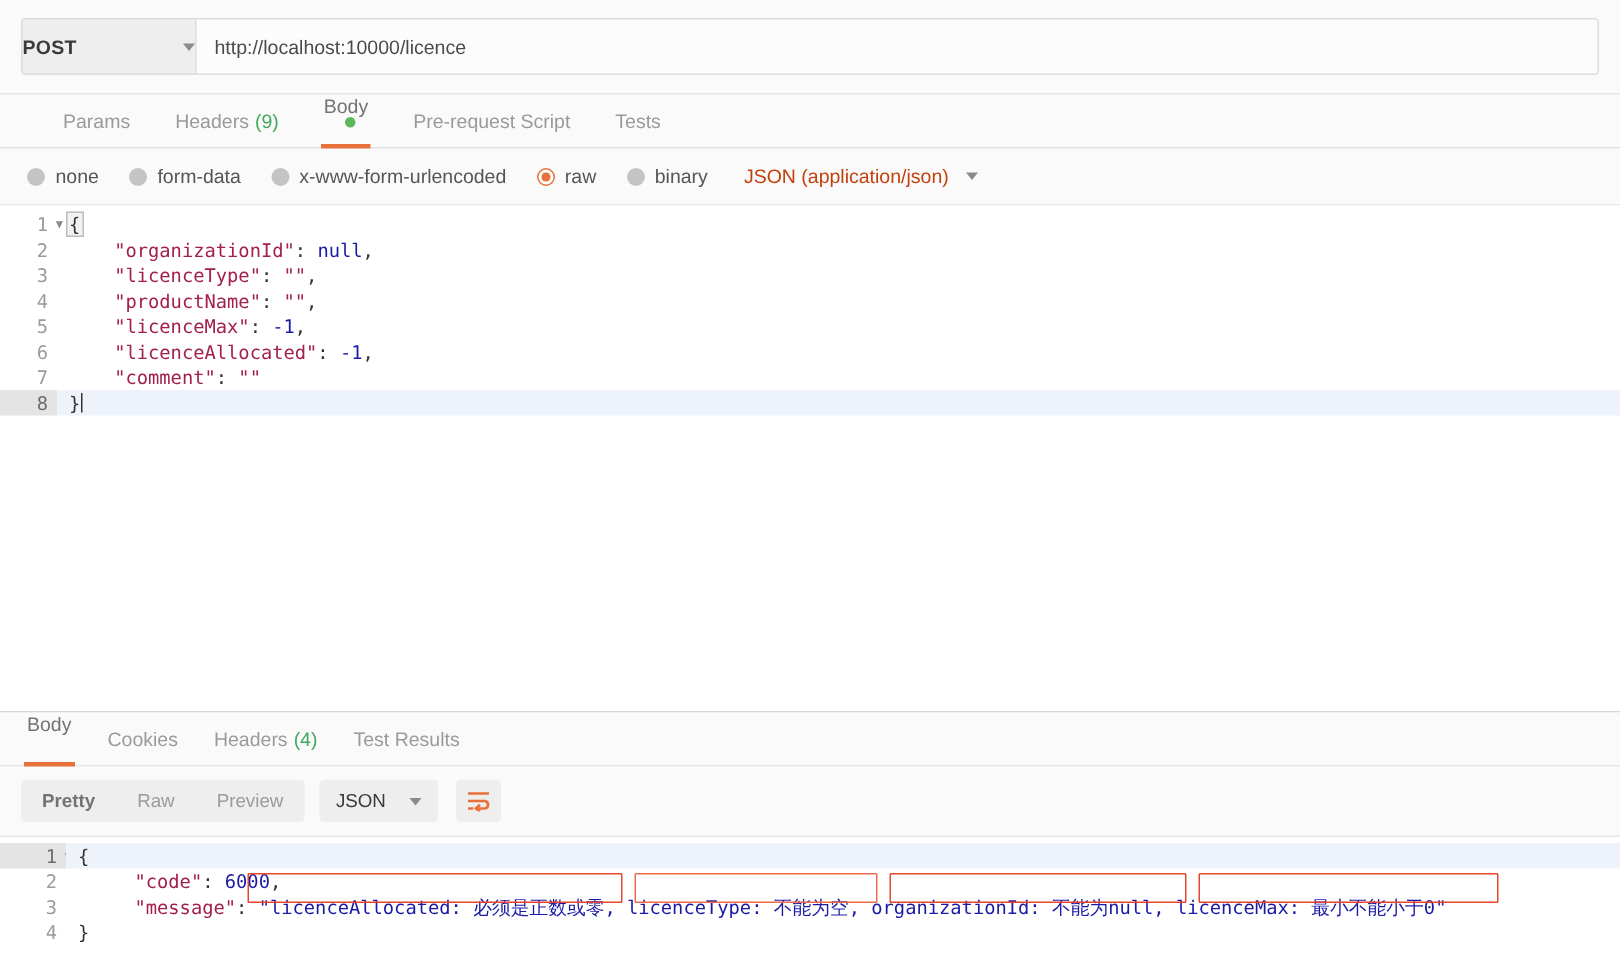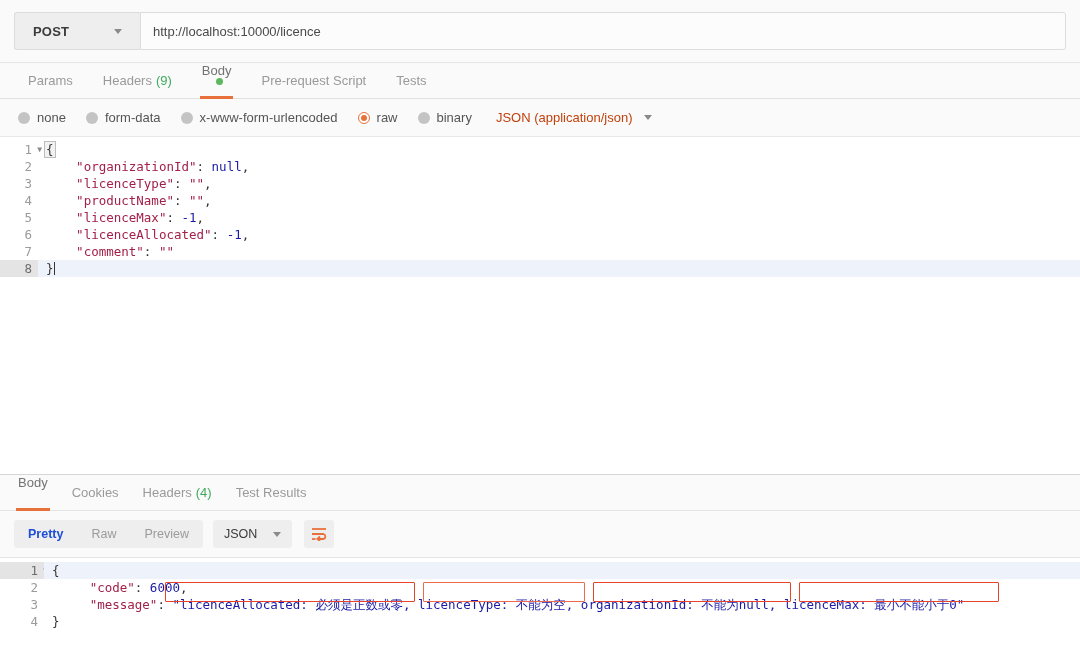--- a/index.html
+++ b/index.html
@@ -21,29 +21,29 @@
   
   .urlbar {
     height: 62px;
     background: #fafafa;
     display: flex;
     align-items: center;
     padding: 0 14px;
     flex: 0 0 auto;
   }
   .method-select {
-    width: 126px;
+    width: 116px;
     height: 38px;
     background: #eeeeee;
     border: 1px solid #dcdcdc;
     border-right: none;
     border-radius: 3px 0 0 3px;
     display: flex;
     align-items: center;
-    padding: 0 18px;
+    padding: 0 0;
     cursor: pointer;
   }
   .method-label {
     font-size: 13px;
     color: #3b3b3b;
     font-weight: bold;
     letter-spacing: 0.2px;
     flex: 1;
   }
   .caret {
@@ -66,21 +66,21 @@
   }
 
   
   .req-tabs {
     height: 37px;
     background: #fafafa;
     border-top: 1px solid #e6e6e6;
     border-bottom: 1px solid #e0e0e0;
     display: flex;
     align-items: stretch;
-    padding-left: 13px;
+    padding-left: 27px;
     flex: 0 0 auto;
   }
   .tab {
     display: flex;
     align-items: center;
     padding: 0 15px;
     font-size: 13px;
     color: #9a9a9a;
     cursor: pointer;
     position: relative;
@@ -250,21 +250,21 @@
     overflow: hidden;
   }
   .seg-item {
     display: flex;
     align-items: center;
     padding: 0 14px;
     font-size: 12.5px;
     color: #9b9b9b;
     cursor: pointer;
   }
-  .seg-item.active { color: #1d4ed8; font-weight: bold; }
+  .seg-item.active { color: #737373; font-weight: bold; }
   .fmt-select {
     margin-left: 10px;
     height: 28px;
     background: #eeeeee;
     border-radius: 3px;
     display: flex;
     align-items: center;
     padding: 0 11px;
     font-size: 12.5px;
     color: #3b3b3b;

